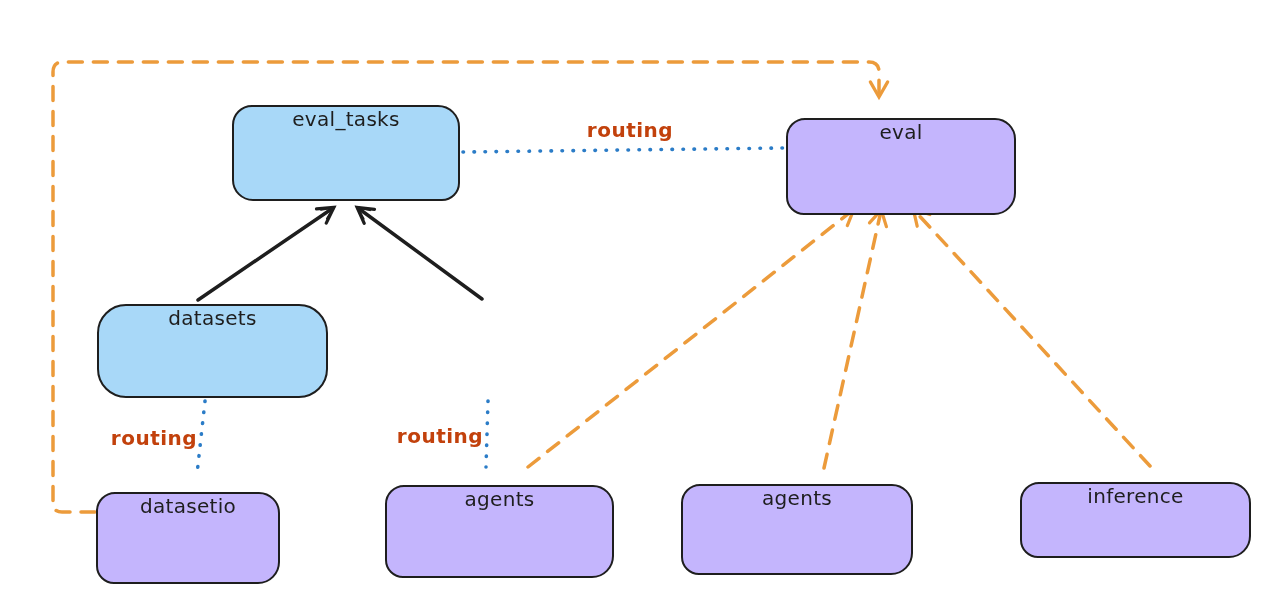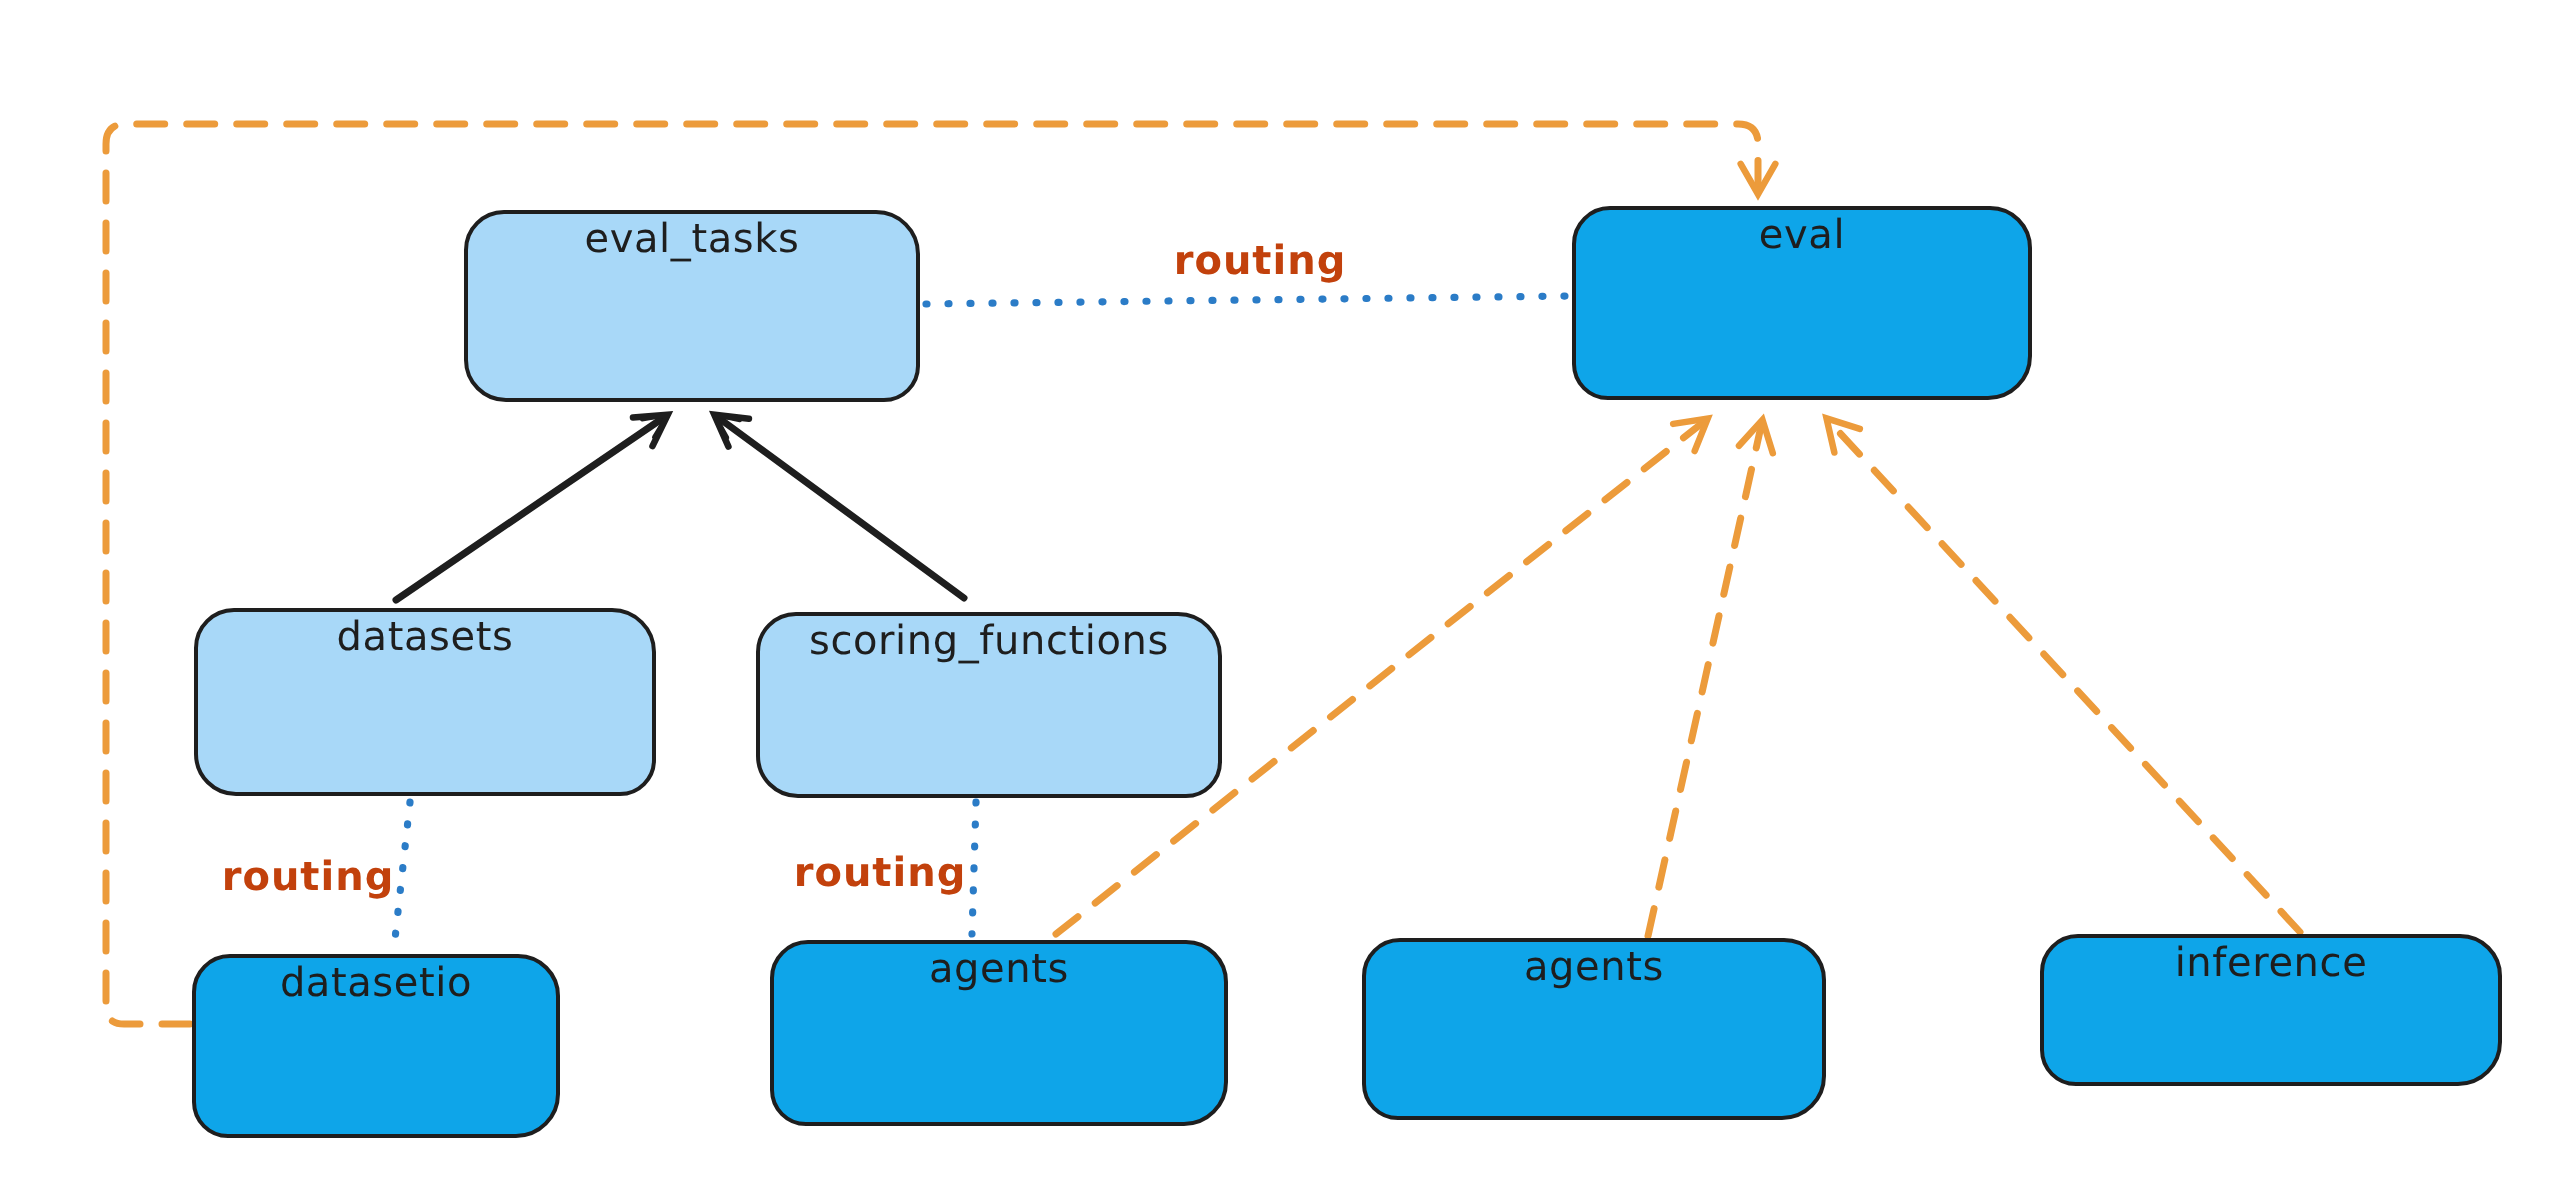--- a/index.html
+++ b/index.html
@@ -25,21 +25,21 @@
     position: absolute;
     box-sizing: border-box;
     border: 2.5px solid #1e1e1e;
     display: flex;
     justify-content: center;
     font-size: 20px;
     color: #1e1e1e;
     letter-spacing: 0.3px;
   }
   .node.blue  { background: #a8d8f8; border-radius: 20px 22px 18px 21px; }
-  .node.green { background: #0ea5e9; border-radius: 19px 21px 22px 18px; }
+  .node.green { background: #c4b5fd; border-radius: 19px 21px 22px 18px; margin-top: 15px; }
   .edge-label {
     position: absolute;
     transform: translate(-50%, -50%);
     font-size: 20px;
     font-weight: 700;
     color: #c2410c;
     white-space: nowrap;
     letter-spacing: 0.5px;
   }
   .node-label { pointer-events: none; }
@@ -74,27 +74,24 @@
   </svg>
 
   <div class="node blue" style="left:232px; top:105px; width:228px; height:96px;">
     <span class="node-label">eval_tasks</span>
   </div>
 
   <div class="node green" style="left:786px; top:103px; width:230px; height:97px;">
     <span class="node-label">eval</span>
   </div>
 
-  <div class="node blue" style="left:97px; top:304px; width:231px; height:94px;">
+  <div class="node blue" style="left:97px; top:304px; width:231px; height:94px;border-radius:29px;">
     <span class="node-label">datasets</span>
   </div>
 
-  <div class="node blue" style="left:378px; top:306px; width:233px; height:93px;">
-    <span class="node-label">scoring_functions</span>
-  </div>
 
   <div class="node green" style="left:96px; top:477px; width:184px; height:92px;">
     <span class="node-label">datasetio</span>
   </div>
 
   <div class="node green" style="left:385px; top:470px; width:229px; height:93px;">
     <span class="node-label">agents</span>
   </div>
 
   <div class="node green" style="left:681px; top:469px; width:232px; height:91px;">

